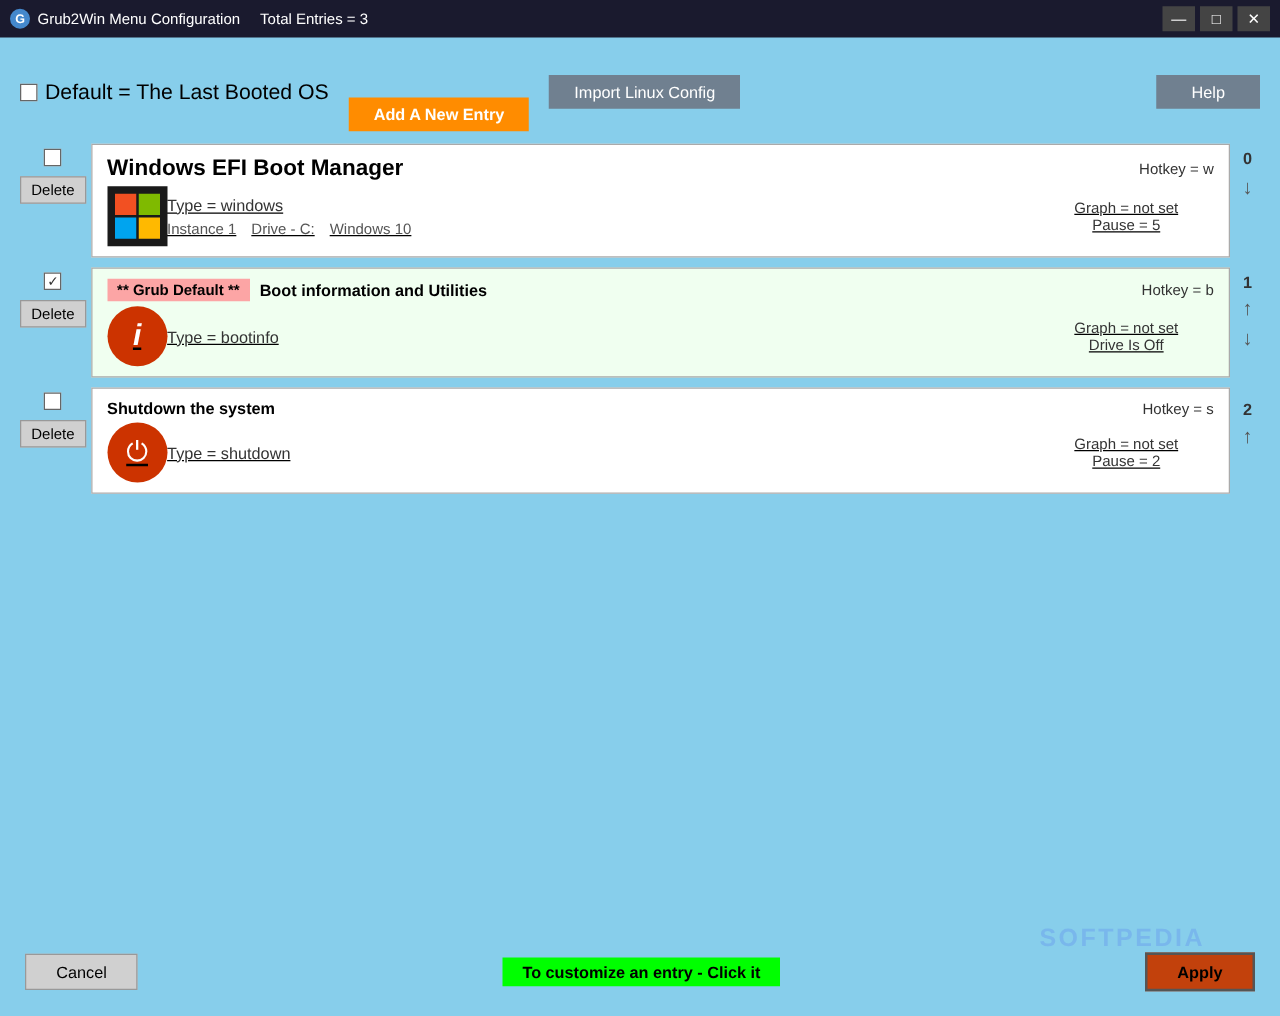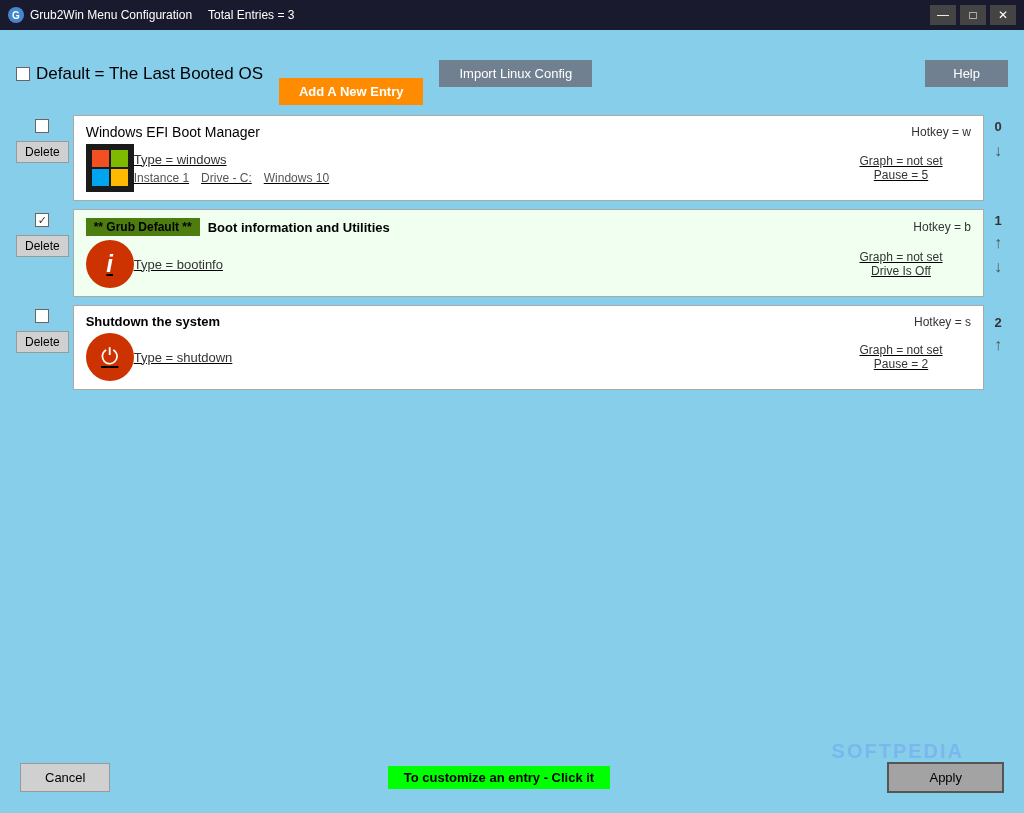--- a/index.html
+++ b/index.html
@@ -182,21 +182,21 @@
       justify-content: space-between;
     }
 
     .entry-title-area {
       display: flex;
       align-items: center;
       gap: 8px;
     }
 
     .grub-default-badge {
-      background: #4d7c0f;
+      background: #fca5a5;
       color: black;
       padding: 2px 8px;
       font-size: 12px;
       font-weight: bold;
     }
 
     .hotkey-text {
       font-size: 12px;
       color: #333;
     }
@@ -268,26 +268,26 @@
 
     .hint-badge {
       background: #00ff00;
       color: black;
       padding: 4px 16px;
       font-size: 13px;
       font-weight: bold;
     }
 
     .btn-apply {
-      background: #a3a3a3;
+      background: #c2410c;
       border: 2px solid #555;
-      padding: 6px 40px;
-      font-size: 13px;
-      cursor: pointer;
-      font-weight: normal;
+      padding: 6px 24px;
+      font-size: 13px;
+      cursor: pointer;
+      font-weight: bold;
     }
 
     .watermark {
       position: absolute;
       bottom: 50px;
       right: 60px;
       color: rgba(100, 149, 237, 0.4);
       font-size: 20px;
       font-weight: bold;
       letter-spacing: 2px;
@@ -379,21 +379,21 @@
     <div class="entries-area">
 
       <div class="full-entry-group">
         <div class="entry-checkbox-col">
           <div class="checkbox"></div>
           <button class="delete-btn">Delete</button>
         </div>
         <div class="entry-card" style="cursor:pointer;">
           <div class="entry-header">
             <div class="entry-title-area">
-              <span style="font-size:14px; font-weight:normal;">Windows EFI Boot Manager</span>
+              <span style="font-size:18px; font-weight:bold;">Windows EFI Boot Manager</span>
             </div>
             <span class="hotkey-text">Hotkey = w</span>
           </div>
           <div class="entry-body">
             <div class="win-icon entry-icon">
               <div class="win-icon-q1"></div>
               <div class="win-icon-q2"></div>
               <div class="win-icon-q3"></div>
               <div class="win-icon-q4"></div>
             </div>

